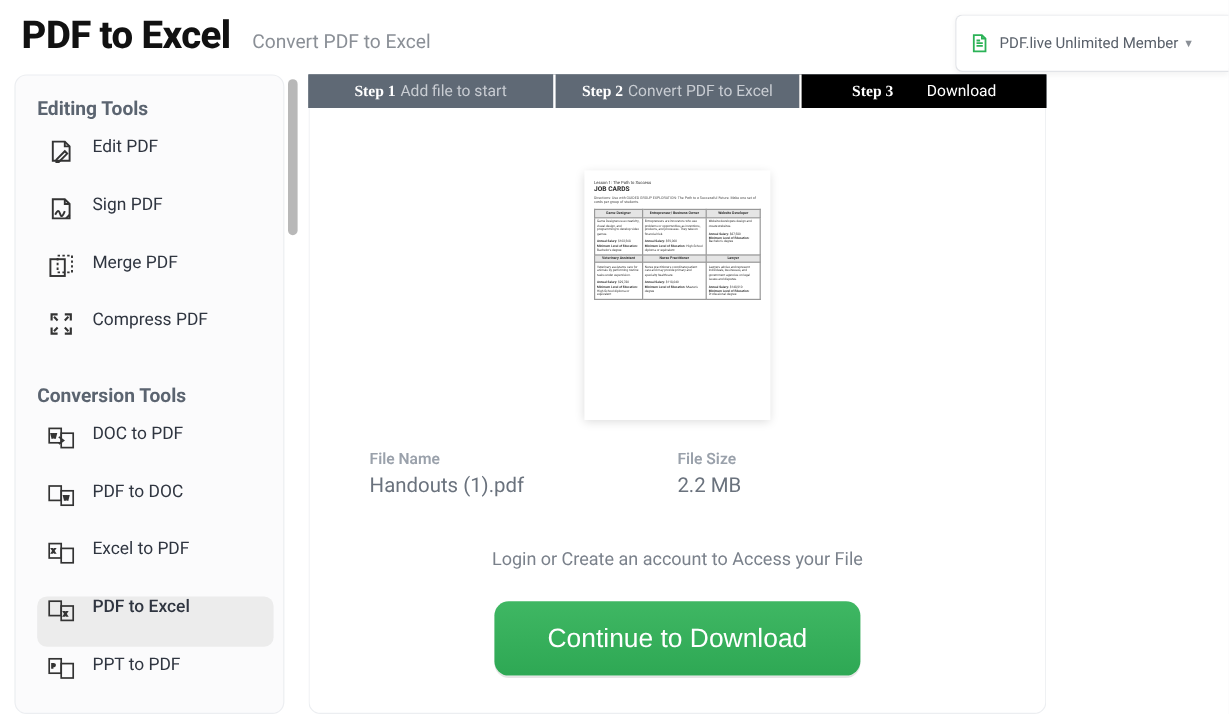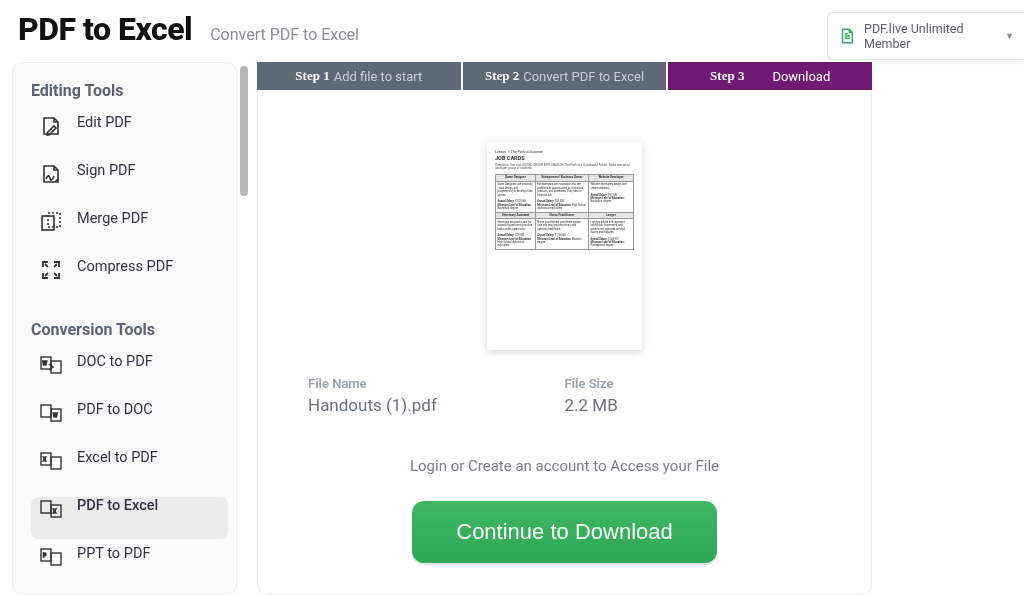--- a/index.html
+++ b/index.html
@@ -24,21 +24,21 @@
     }
     .header .subtitle {
       margin-left: 18px;
       font-size: 16px;
       color: #8a8f96;
     }
     .member-card {
       position: absolute;
       top: 12px;
       right: 0;
-      width: 197px;
+      width: 228px;
       height: 48px;
       background: #fff;
       border: 1px solid #e2e4e8;
       border-right: none;
       border-radius: 6px 0 0 6px;
       box-shadow: 0 2px 5px rgba(0,0,0,0.05);
       display: flex;
       align-items: center;
       padding: 6px 10px;
       font-size: 12.5px;
@@ -127,21 +127,21 @@
       flex: 1;
       display: flex;
       align-items: center;
       justify-content: center;
       background: #5f6975;
       color: #c9cdd3;
       font-size: 13px;
       border-left: 2px solid #fff;
     }
     .step:first-child { border-left: none; }
-    .step.active { background: #701a75; color: #fff; gap: 24px; }
+    .step.active { background: #000000; color: #fff; gap: 24px; }
     .step strong { color: #fff; font-weight: 700; margin-right: 4px; font-family: Liberation Serif, serif; }
     .content {
       border: 1px solid #eceef1;
       border-top: none;
       border-radius: 0 0 10px 10px;
       margin-right: 152px;
       flex: 1;
       display: flex;
       flex-direction: column;
       align-items: center;

